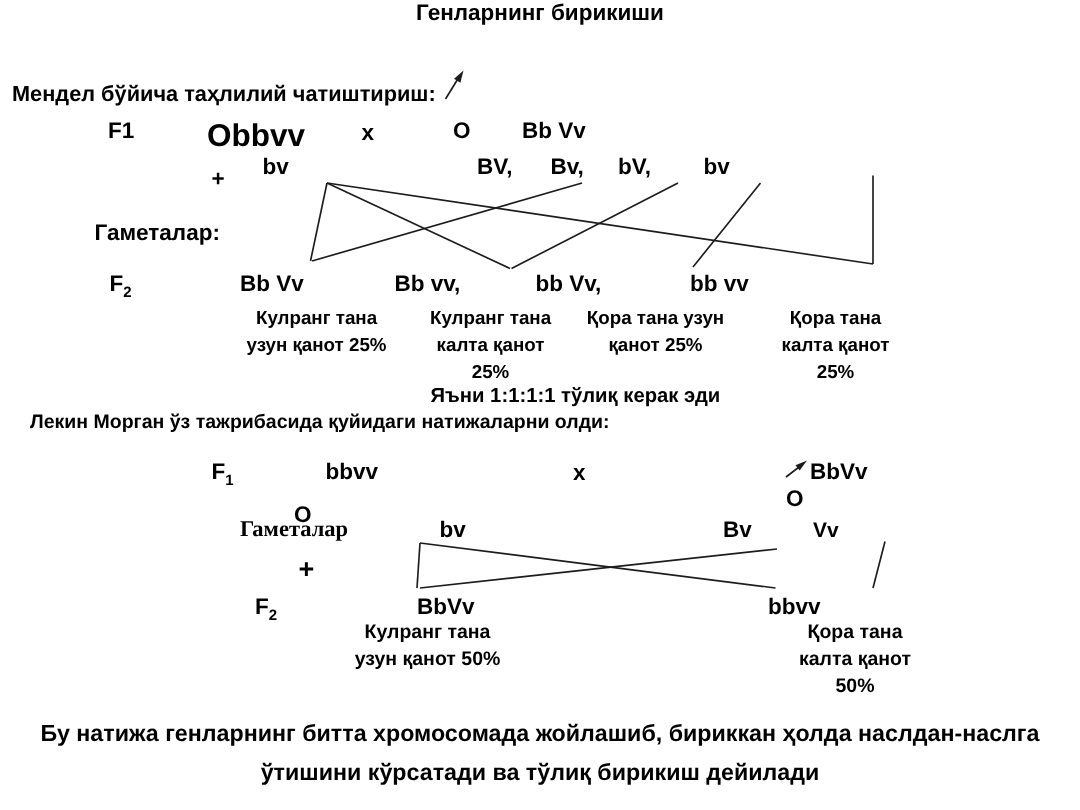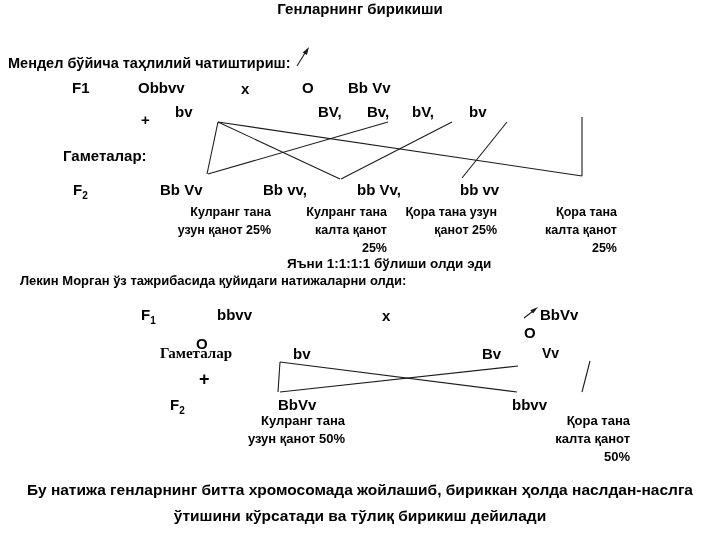--- a/index.html
+++ b/index.html
@@ -3,21 +3,21 @@
 <meta charset="utf-8">
 <style>
   html,body{margin:0;padding:0;background:#e8e8e8;}
   .slide{
     position:relative;width:720px;height:540px;background:#ffffff;
     font-family:"Liberation Sans",sans-serif;font-weight:bold;color:#000;
     overflow:hidden;margin:0 auto;
   }
   .t{position:absolute;white-space:nowrap;line-height:1.15;}
   .ctr{text-align:center;}
-  .block{position:absolute;text-align:right;}
+  .block{position:absolute;text-align:center;}
   .block div{white-space:nowrap;}
   sub{font-size:10px;line-height:0;}
   svg.overlay{position:absolute;left:0;top:0;pointer-events:none;}
 </style>
 </head>
 <body>
 
 <div class="slide">
 
   <svg class="overlay" width="720" height="540" viewBox="0 0 720 540">
@@ -43,21 +43,21 @@
       <polygon points="309,47 306.9,55.1 302.7,52.5"></polygon>
       <polygon points="538,307 533.1,313.6 530.3,310.2"></polygon>
     </g>
   </svg>
 
   <div class="t ctr" style="left:0;top:6;width:720px;font-size:15px;">Генларнинг бирикиши</div>
 
   <div class="t" style="left:8px;top:55px;font-size:14.5px;">Мендел бўйича таҳлилий чатиштириш:</div>
 
   <div class="t" style="left:72px;top:79px;font-size:15px;">F1</div>
-  <div class="t" style="left:138px;top:79px;font-size:15px;">Obbvv</div>
+  <div class="t" style="left:138px;top:79px;font-size:21px;">Obbvv</div>
   <div class="t" style="left:241px;top:80px;font-size:15px;">x</div>
   <div class="t" style="left:302px;top:79px;font-size:15px;">O</div>
   <div class="t" style="left:348px;top:79px;font-size:15px;">Bb Vv</div>
 
   <div class="t" style="left:63px;top:103px;font-size:15px;margin-top:44px;">Гаметалар:</div>
   <div class="t" style="left:175px;top:103px;font-size:15px;">bv</div>
   <div class="t" style="left:141px;top:111px;font-size:15px;">+</div>
   <div class="t" style="left:318px;top:103px;font-size:15px;">BV,</div>
   <div class="t" style="left:367px;top:103px;font-size:15px;">Bv,</div>
   <div class="t" style="left:412px;top:103px;font-size:15px;">bV,</div>
@@ -81,21 +81,21 @@
   <div class="block" style="left:377px;top:203px;width:120px;font-size:12.5px;line-height:18px;">
     <div>Қора тана узун</div>
     <div>қанот 25%</div>
   </div>
   <div class="block" style="left:497px;top:203px;width:120px;font-size:12.5px;line-height:18px;">
     <div>Қора тана</div>
     <div>калта қанот</div>
     <div>25%</div>
   </div>
 
-  <div class="t" style="left:287px;top:256px;font-size:13.5px;">Яъни 1:1:1:1 бўлиши олди эди</div>
+  <div class="t" style="left:287px;top:256px;font-size:13.5px;">Яъни 1:1:1:1 тўлиқ керак эди</div>
 
   <div class="t" style="left:20px;top:274px;font-size:13px;">Лекин Морган ўз тажрибасида қуйидаги натижаларни олди:</div>
 
   <div class="t" style="left:141px;top:306px;font-size:15px;"><span>F</span><sub>1</sub></div>
   <div class="t" style="left:217px;top:306px;font-size:15px;">bbvv</div>
   <div class="t" style="left:382px;top:307px;font-size:15px;">x</div>
   <div class="t" style="left:540px;top:306px;font-size:15px;">BbVv</div>
   <div class="t" style="left:524px;top:324px;font-size:15px;">O</div>
 
   <div class="t" style="left:160px;top:345px;font-size:15px;font-family:Liberation Serif, serif;">Гаметалар</div>

